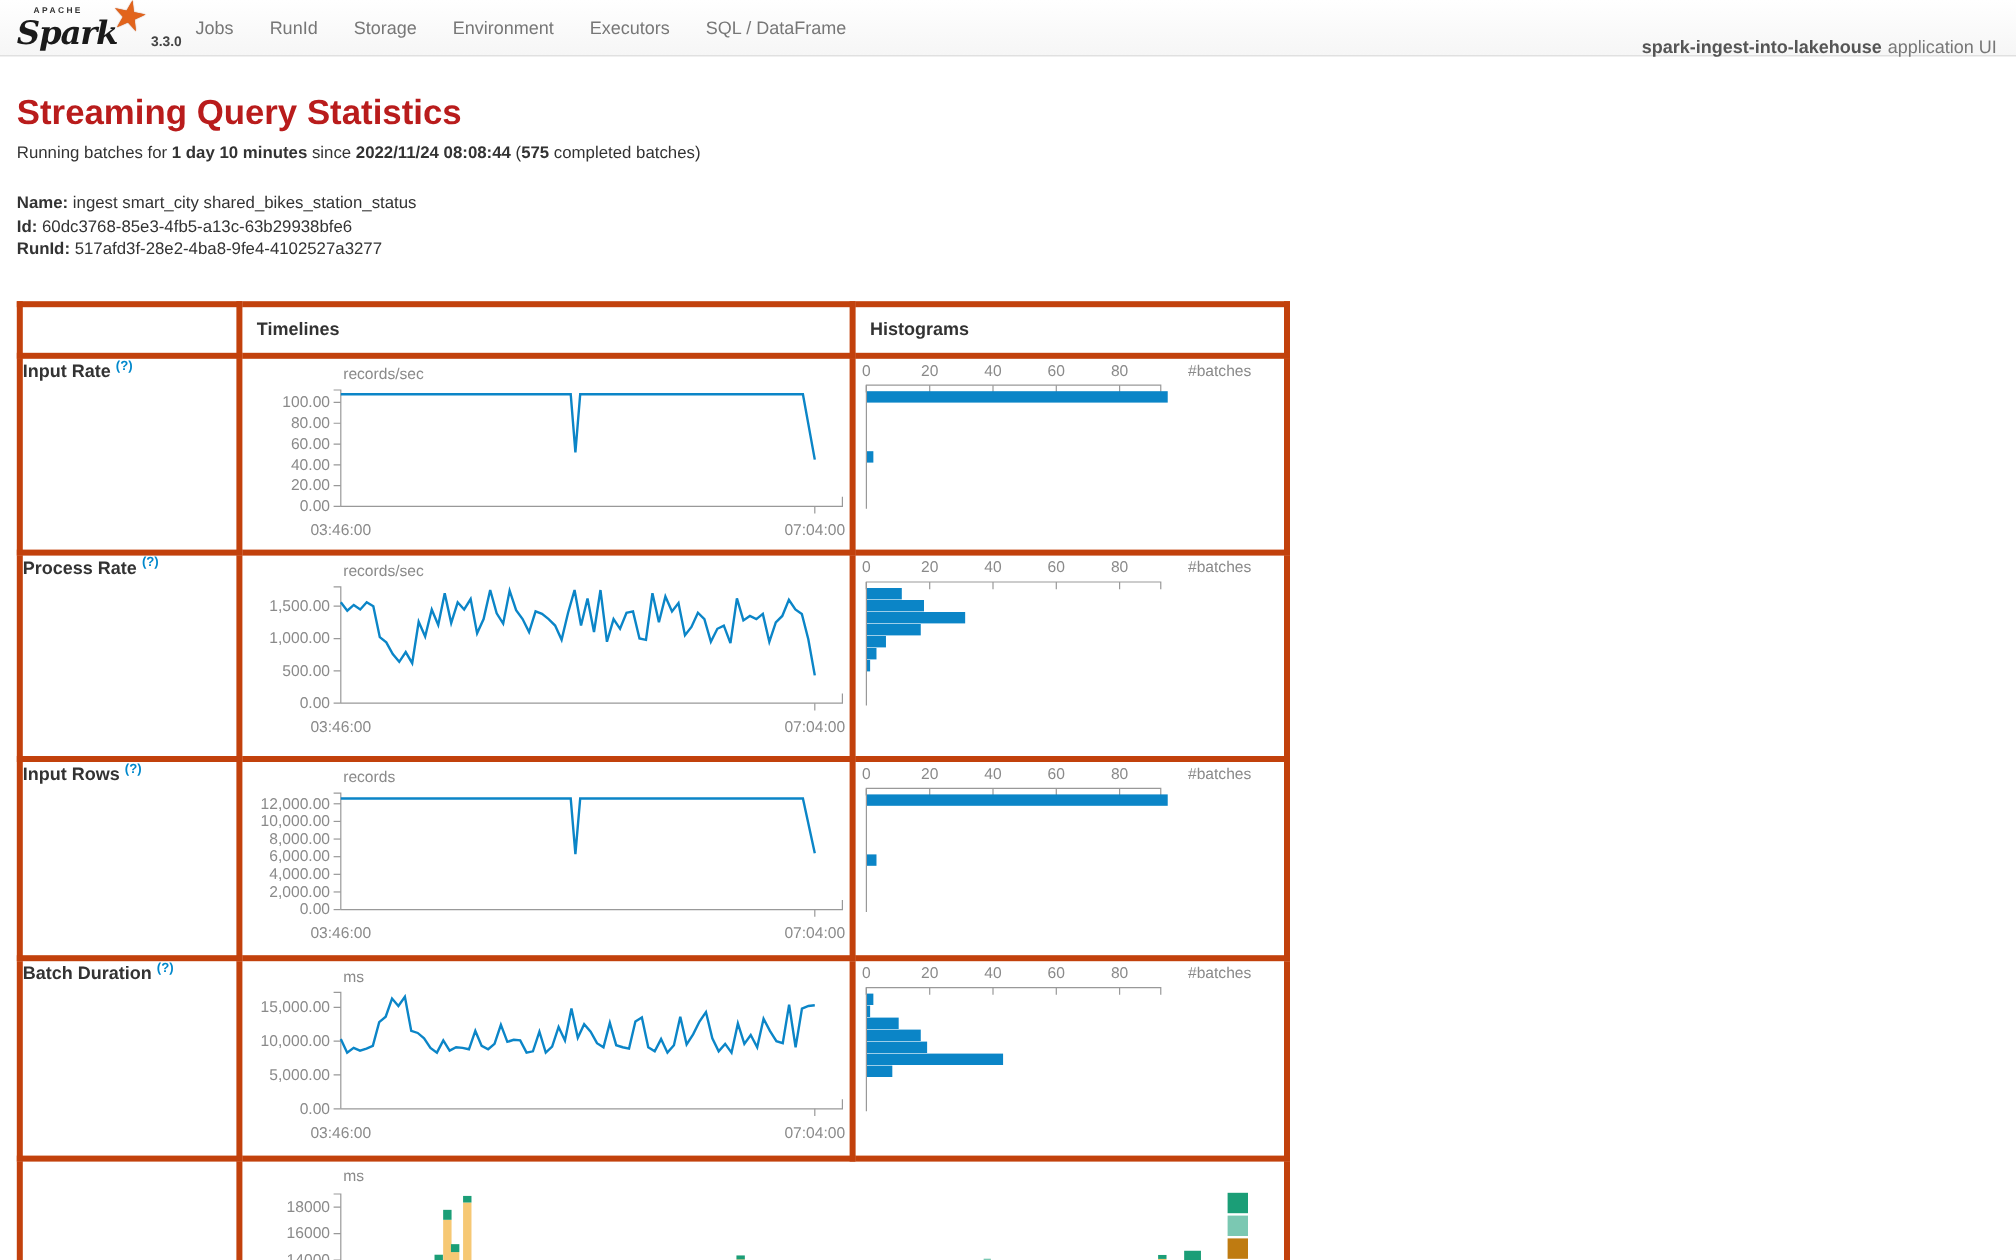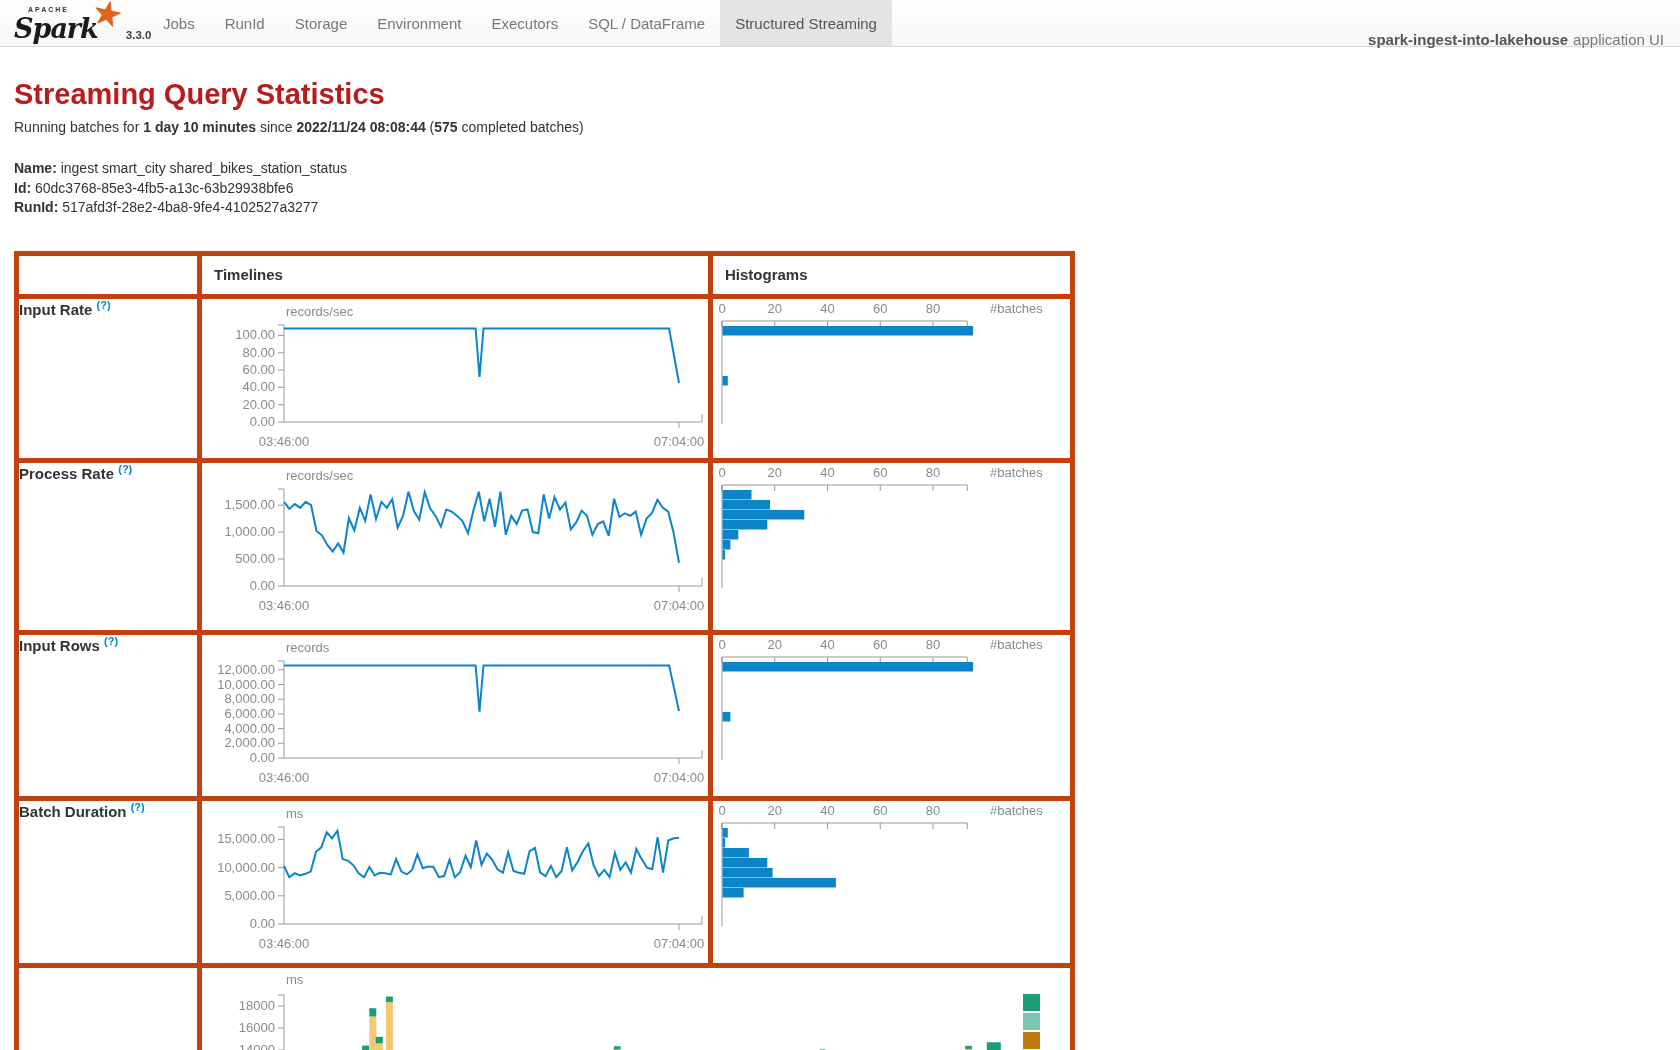--- a/index.html
+++ b/index.html
@@ -59,21 +59,20 @@
     </div>
     <span class="logo-version">3.3.0</span>
   </div>
   <ul class="nav-tabs">
     <li>Jobs</li>
     <li>RunId</li>
     <li>Storage</li>
     <li>Environment</li>
     <li>Executors</li>
     <li>SQL / DataFrame</li>
-    <li class="active">Structured Streaming</li>
   </ul>
   <div class="app-brand">
     <b>spark-ingest-into-lakehouse</b>
     <span>application UI</span>
   </div>
 </div>
 
 <div class="content">
   <h1 class="page-title">Streaming Query Statistics</h1>
 

